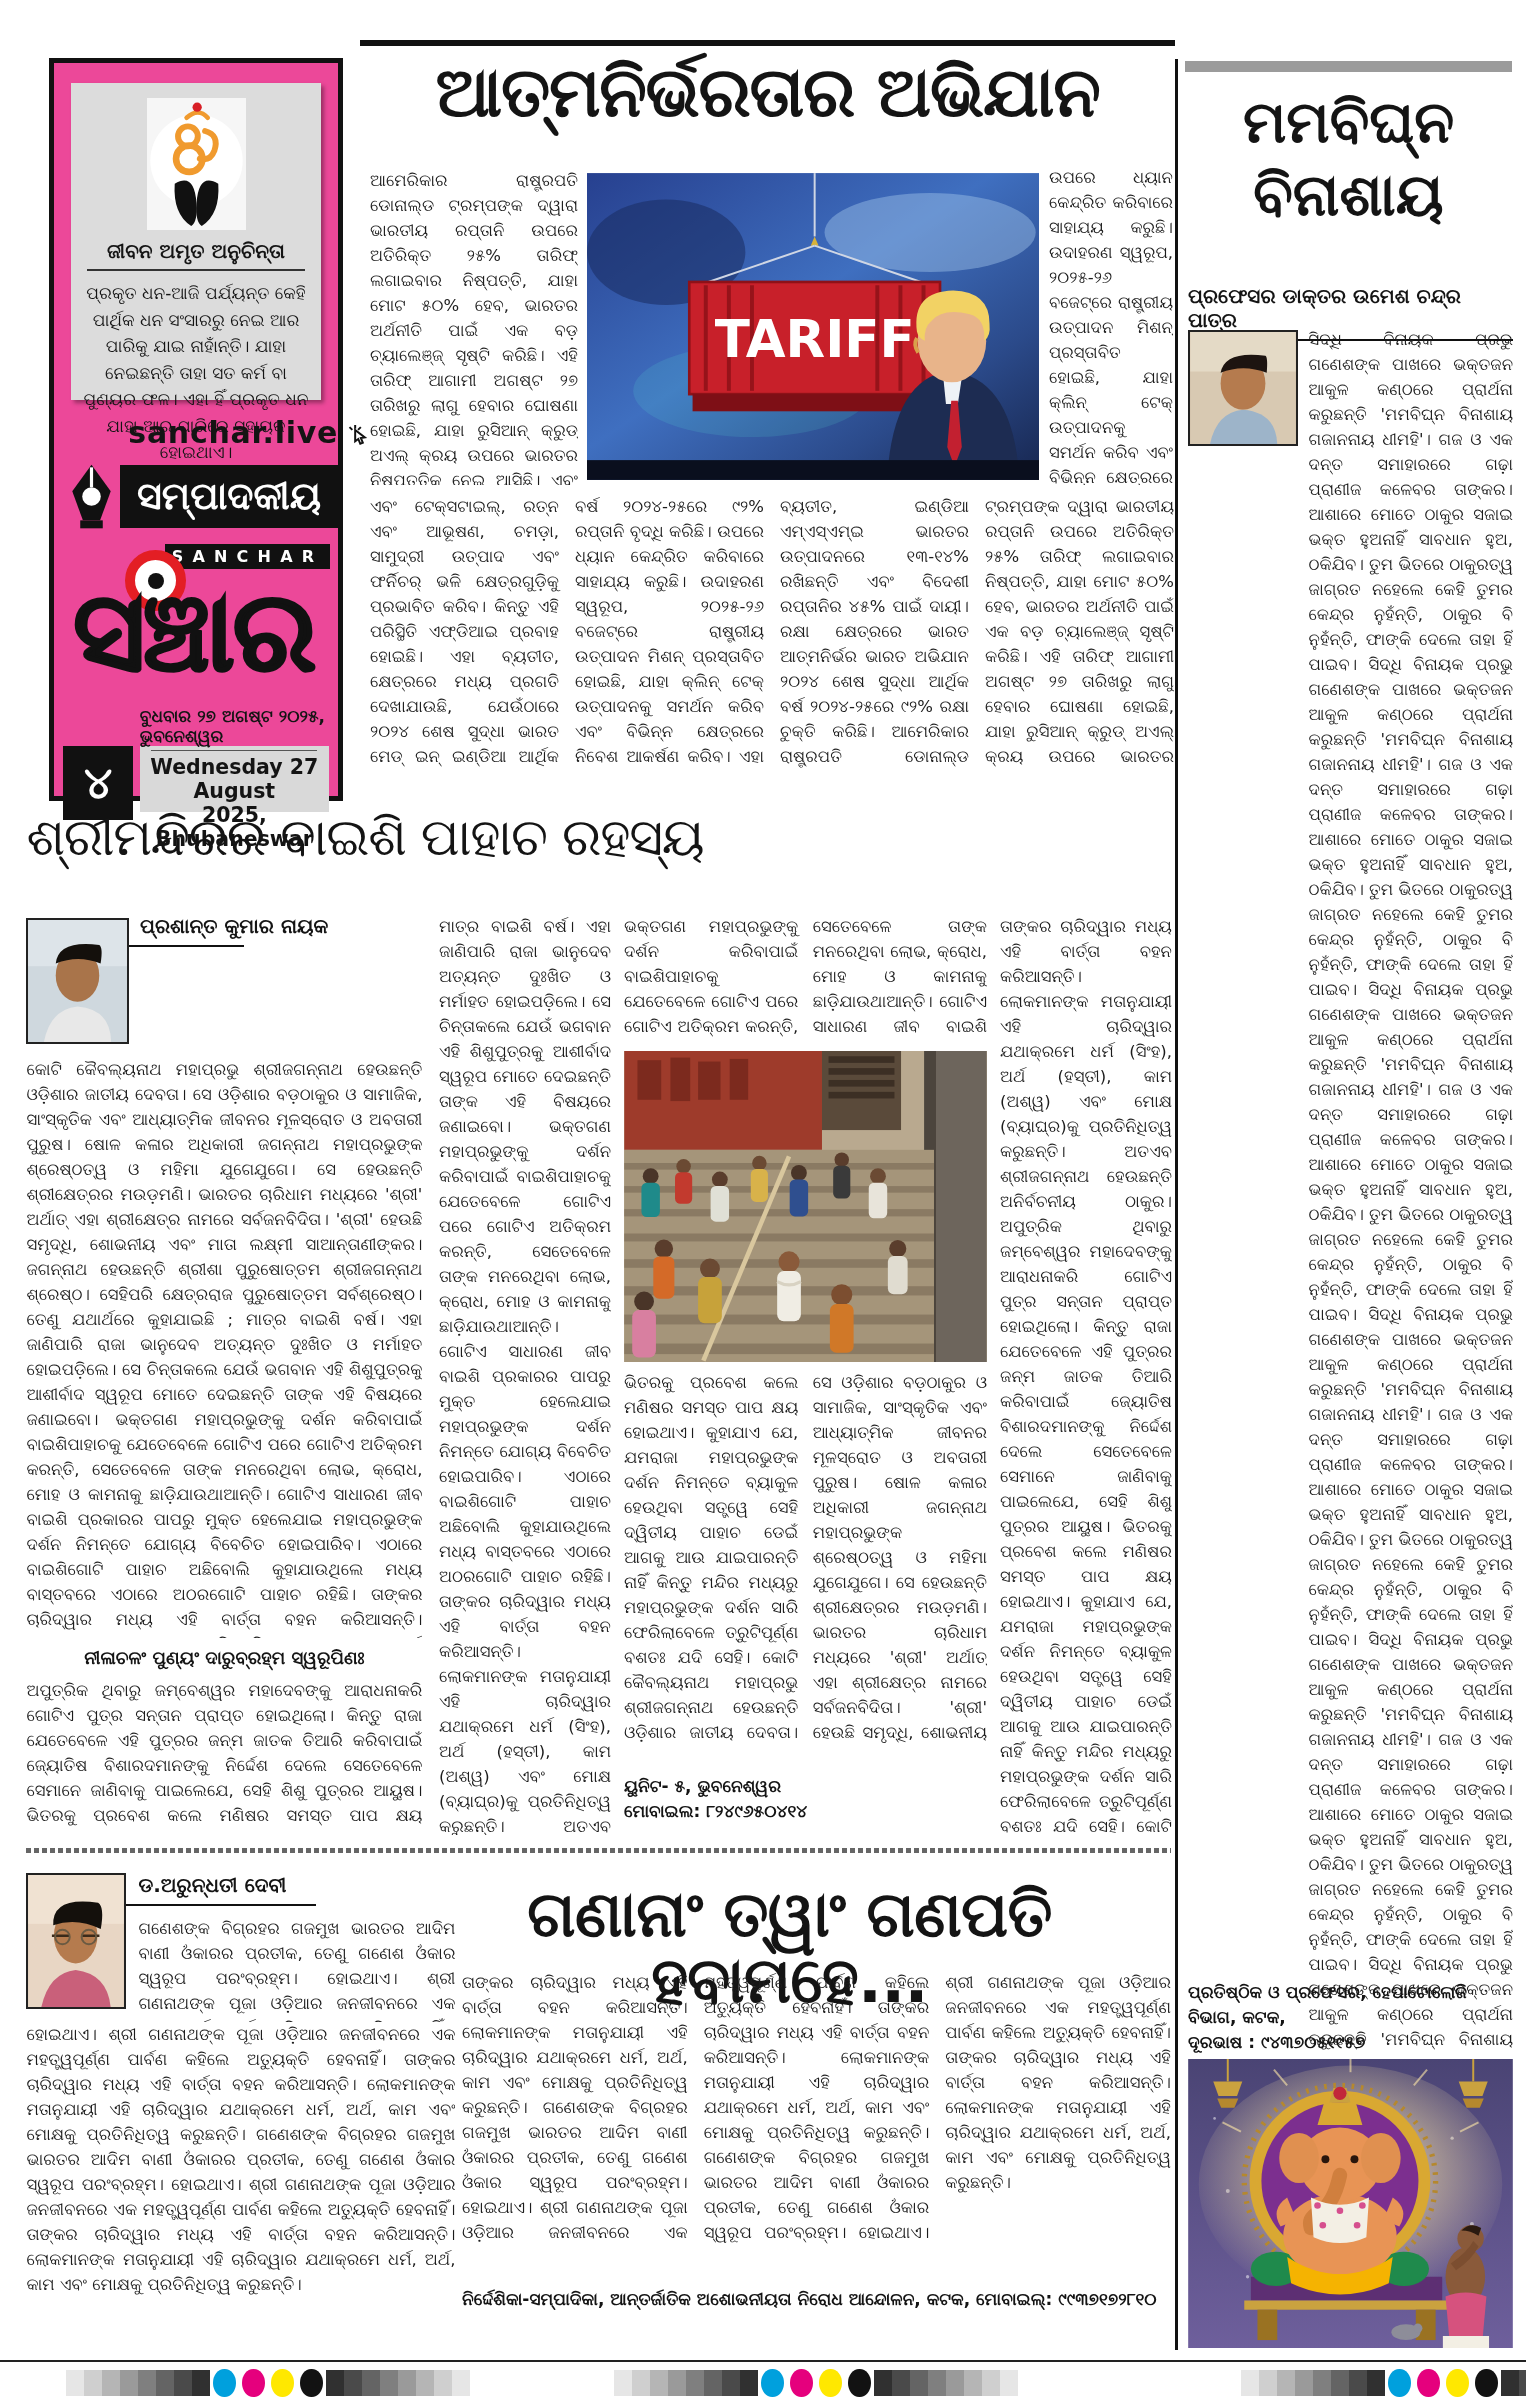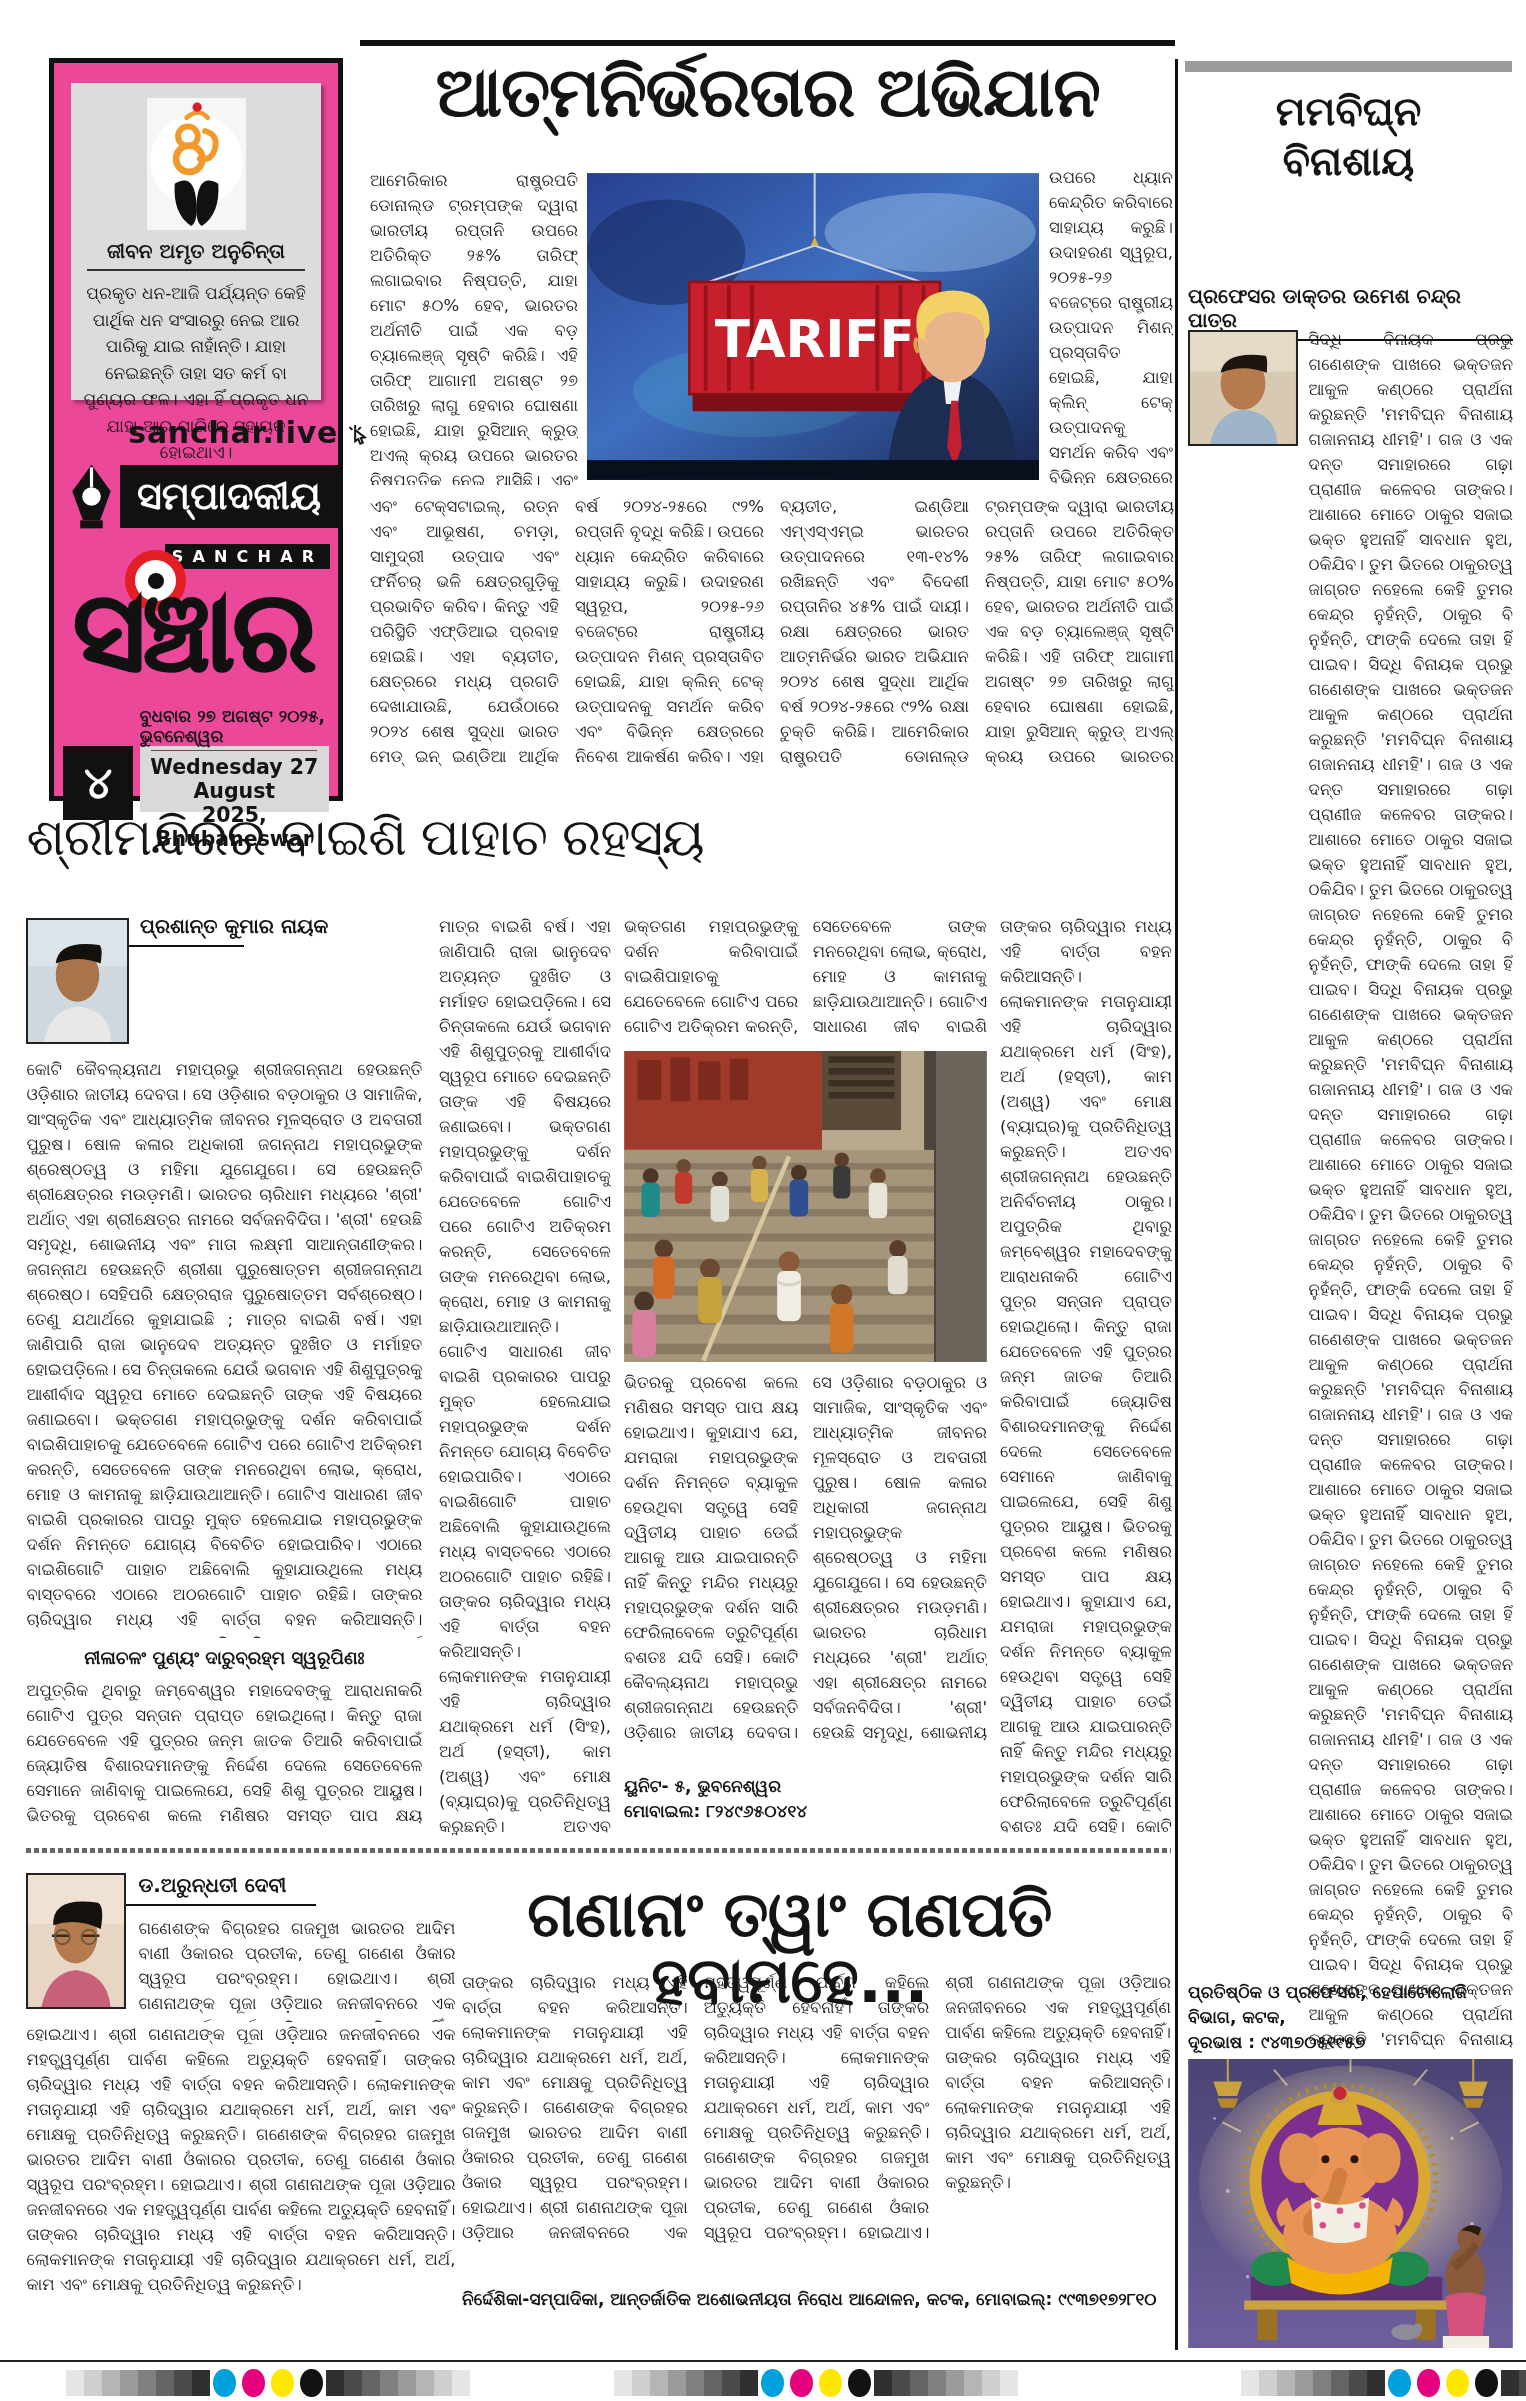--- a/index.html
+++ b/index.html
@@ -27,21 +27,21 @@
   .pgnum{background:#111;color:#fff;display:flex;align-items:center;justify-content:center;
          font-size:44px;font-weight:bold;}
   .datebox{background:#d9d9d9;display:flex;flex-direction:column;justify-content:center;align-items:center;}
   .date-od{font-size:17px;font-weight:bold;}
   .date-rule{border-top:1.3px solid #555;width:88%;margin:4px 0;}
   .date-en{font-size:20.5px;font-weight:bold;line-height:24px;text-align:center;}
   
   .hl-ed{font-size:69px;font-weight:800;text-align:center;letter-spacing:-1.3px;line-height:1.1;}
   .hl-temple{font-size:52px;font-weight:400;text-align:left;letter-spacing:-1.3px;line-height:1.05;}
   .hl-ganesh{font-size:63px;font-weight:800;text-align:center;letter-spacing:-0.7px;line-height:1.05;}
-  .hl-vighna{font-size:40px;font-weight:800;text-align:center;line-height:1.25;}
+  .hl-vighna{font-size:58px;font-weight:800;text-align:center;line-height:1.25;}
   .byline{font-size:20px;font-weight:bold;}
   .by-rule{border-top:2.6px solid #111;margin-top:6.6px;}
   .invocation{font-size:18px;font-weight:bold;line-height:26.4px;}
   .credit{font-size:17px;font-weight:bold;line-height:25px;}
   .vrule{background:#111;width:2.6px;}
   .hrule{background:#111;}
   .grayrule{background:#9b9b9b;}
   .dotted-rule{height:5.3px;background:repeating-linear-gradient(90deg,#666 0 4.6px,#fff 4.6px 8px);}
   
   .photo-frame{border:2px solid #222;overflow:hidden;background:#cbb9a2;}

